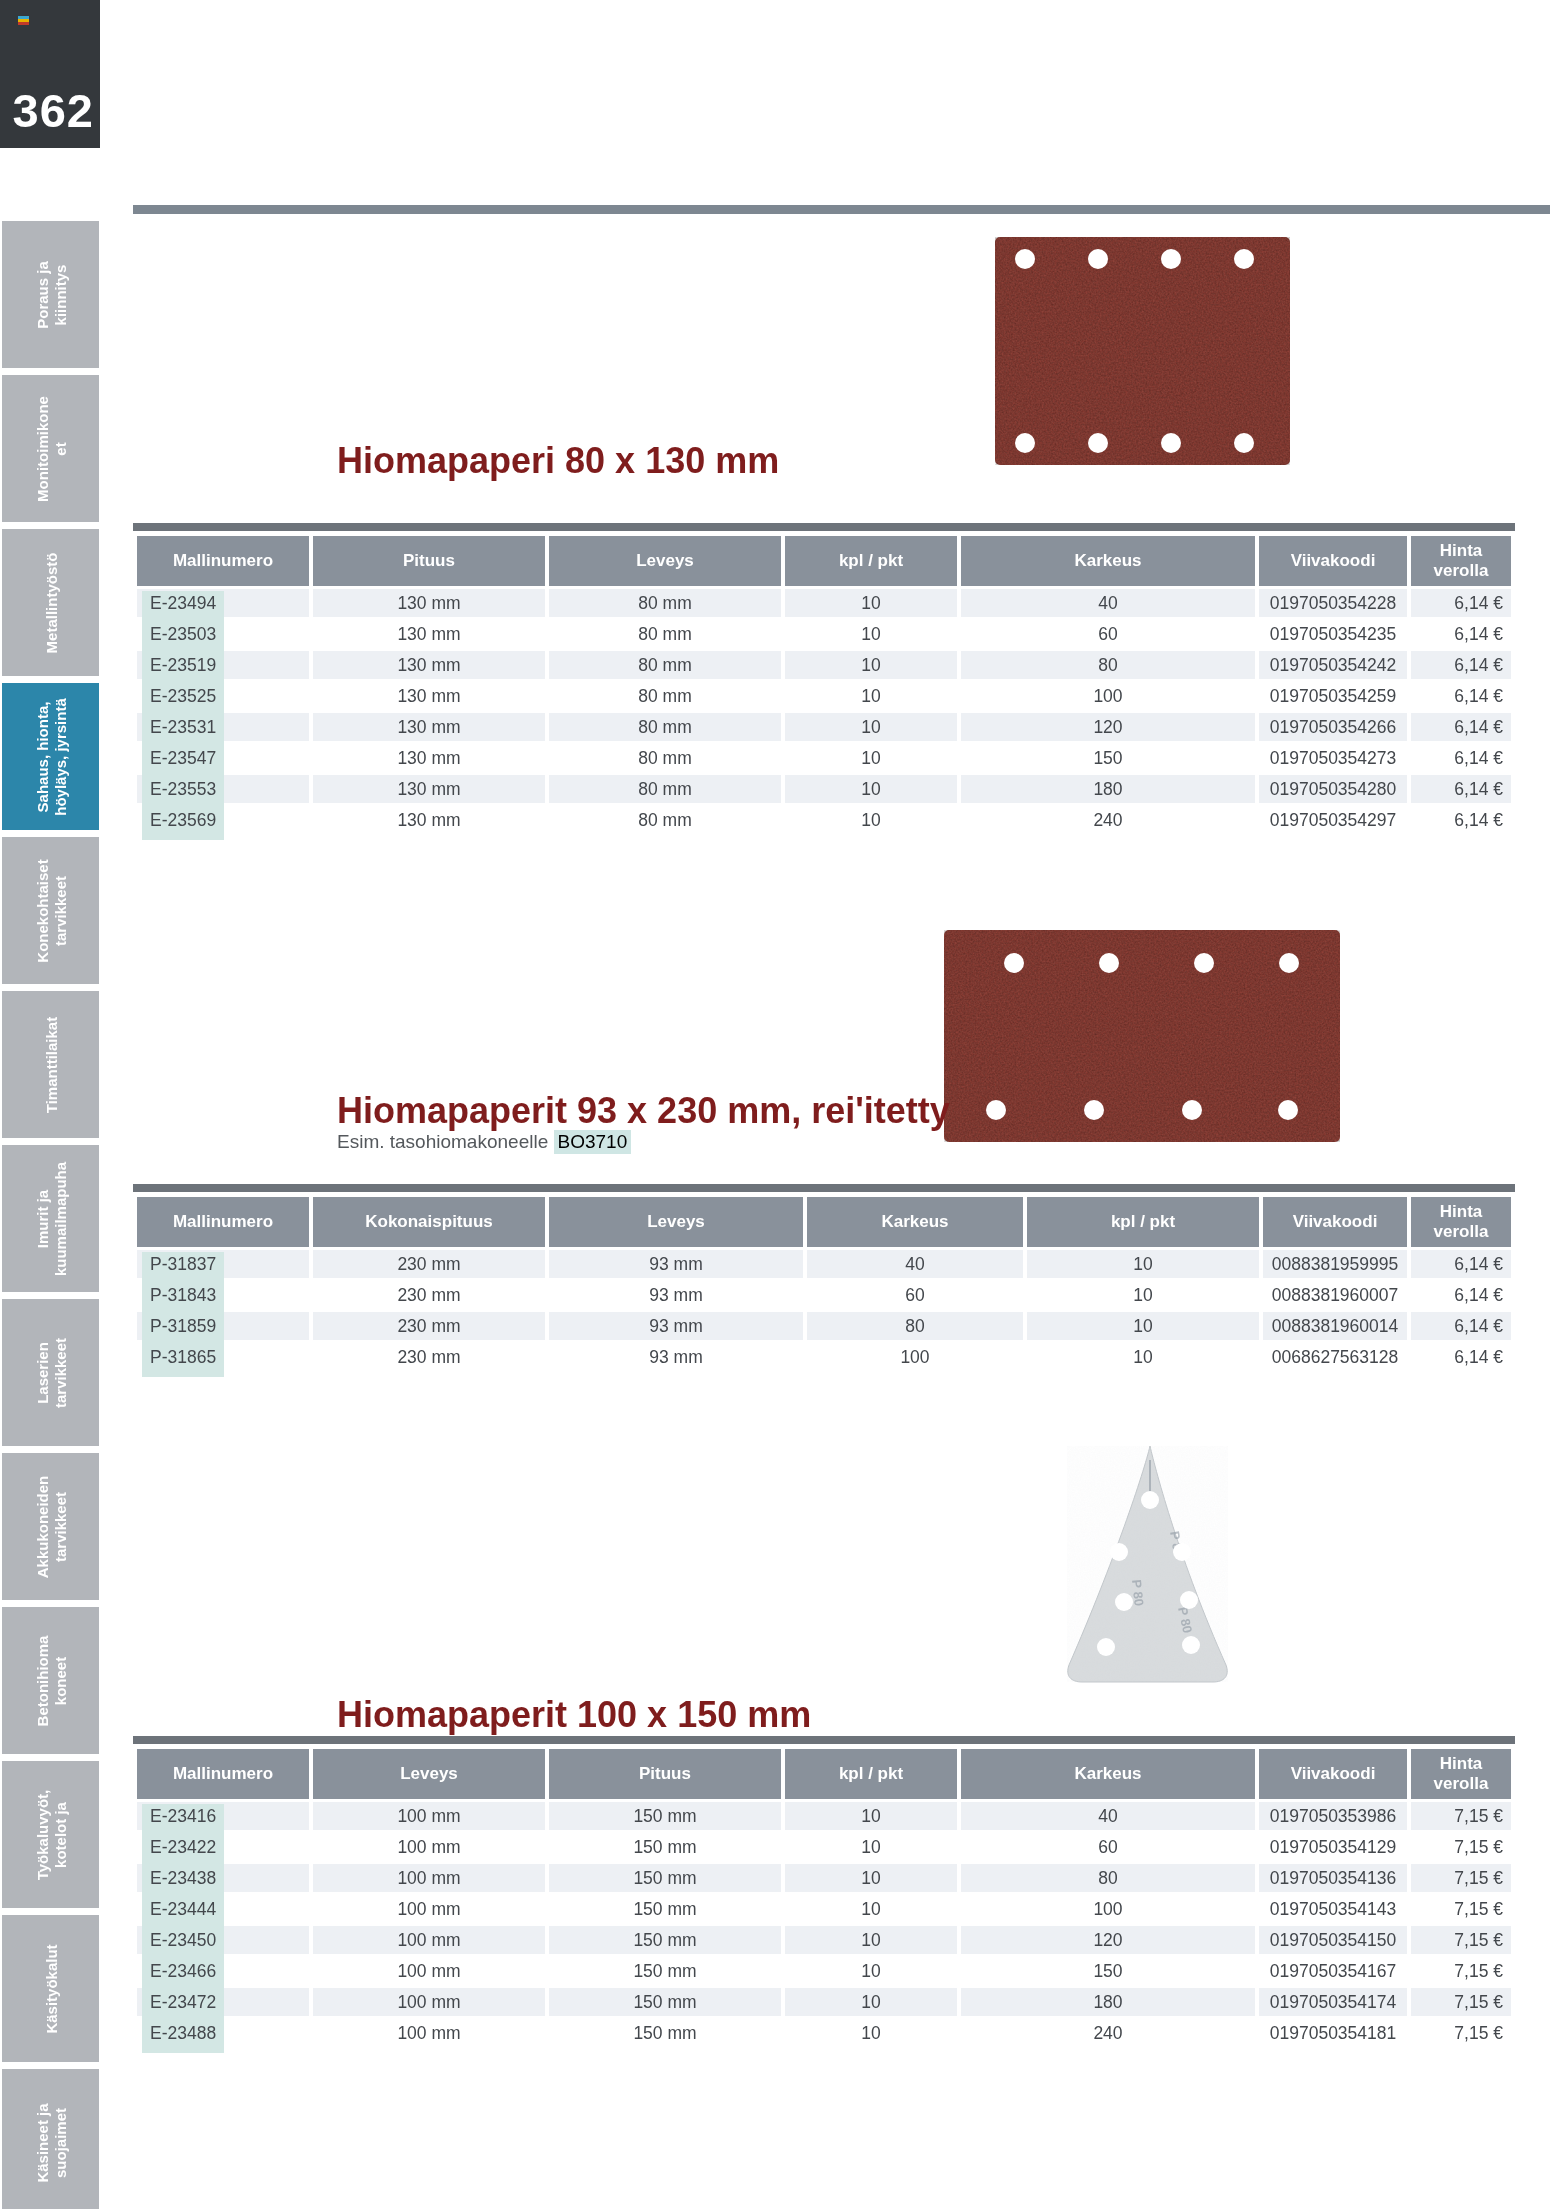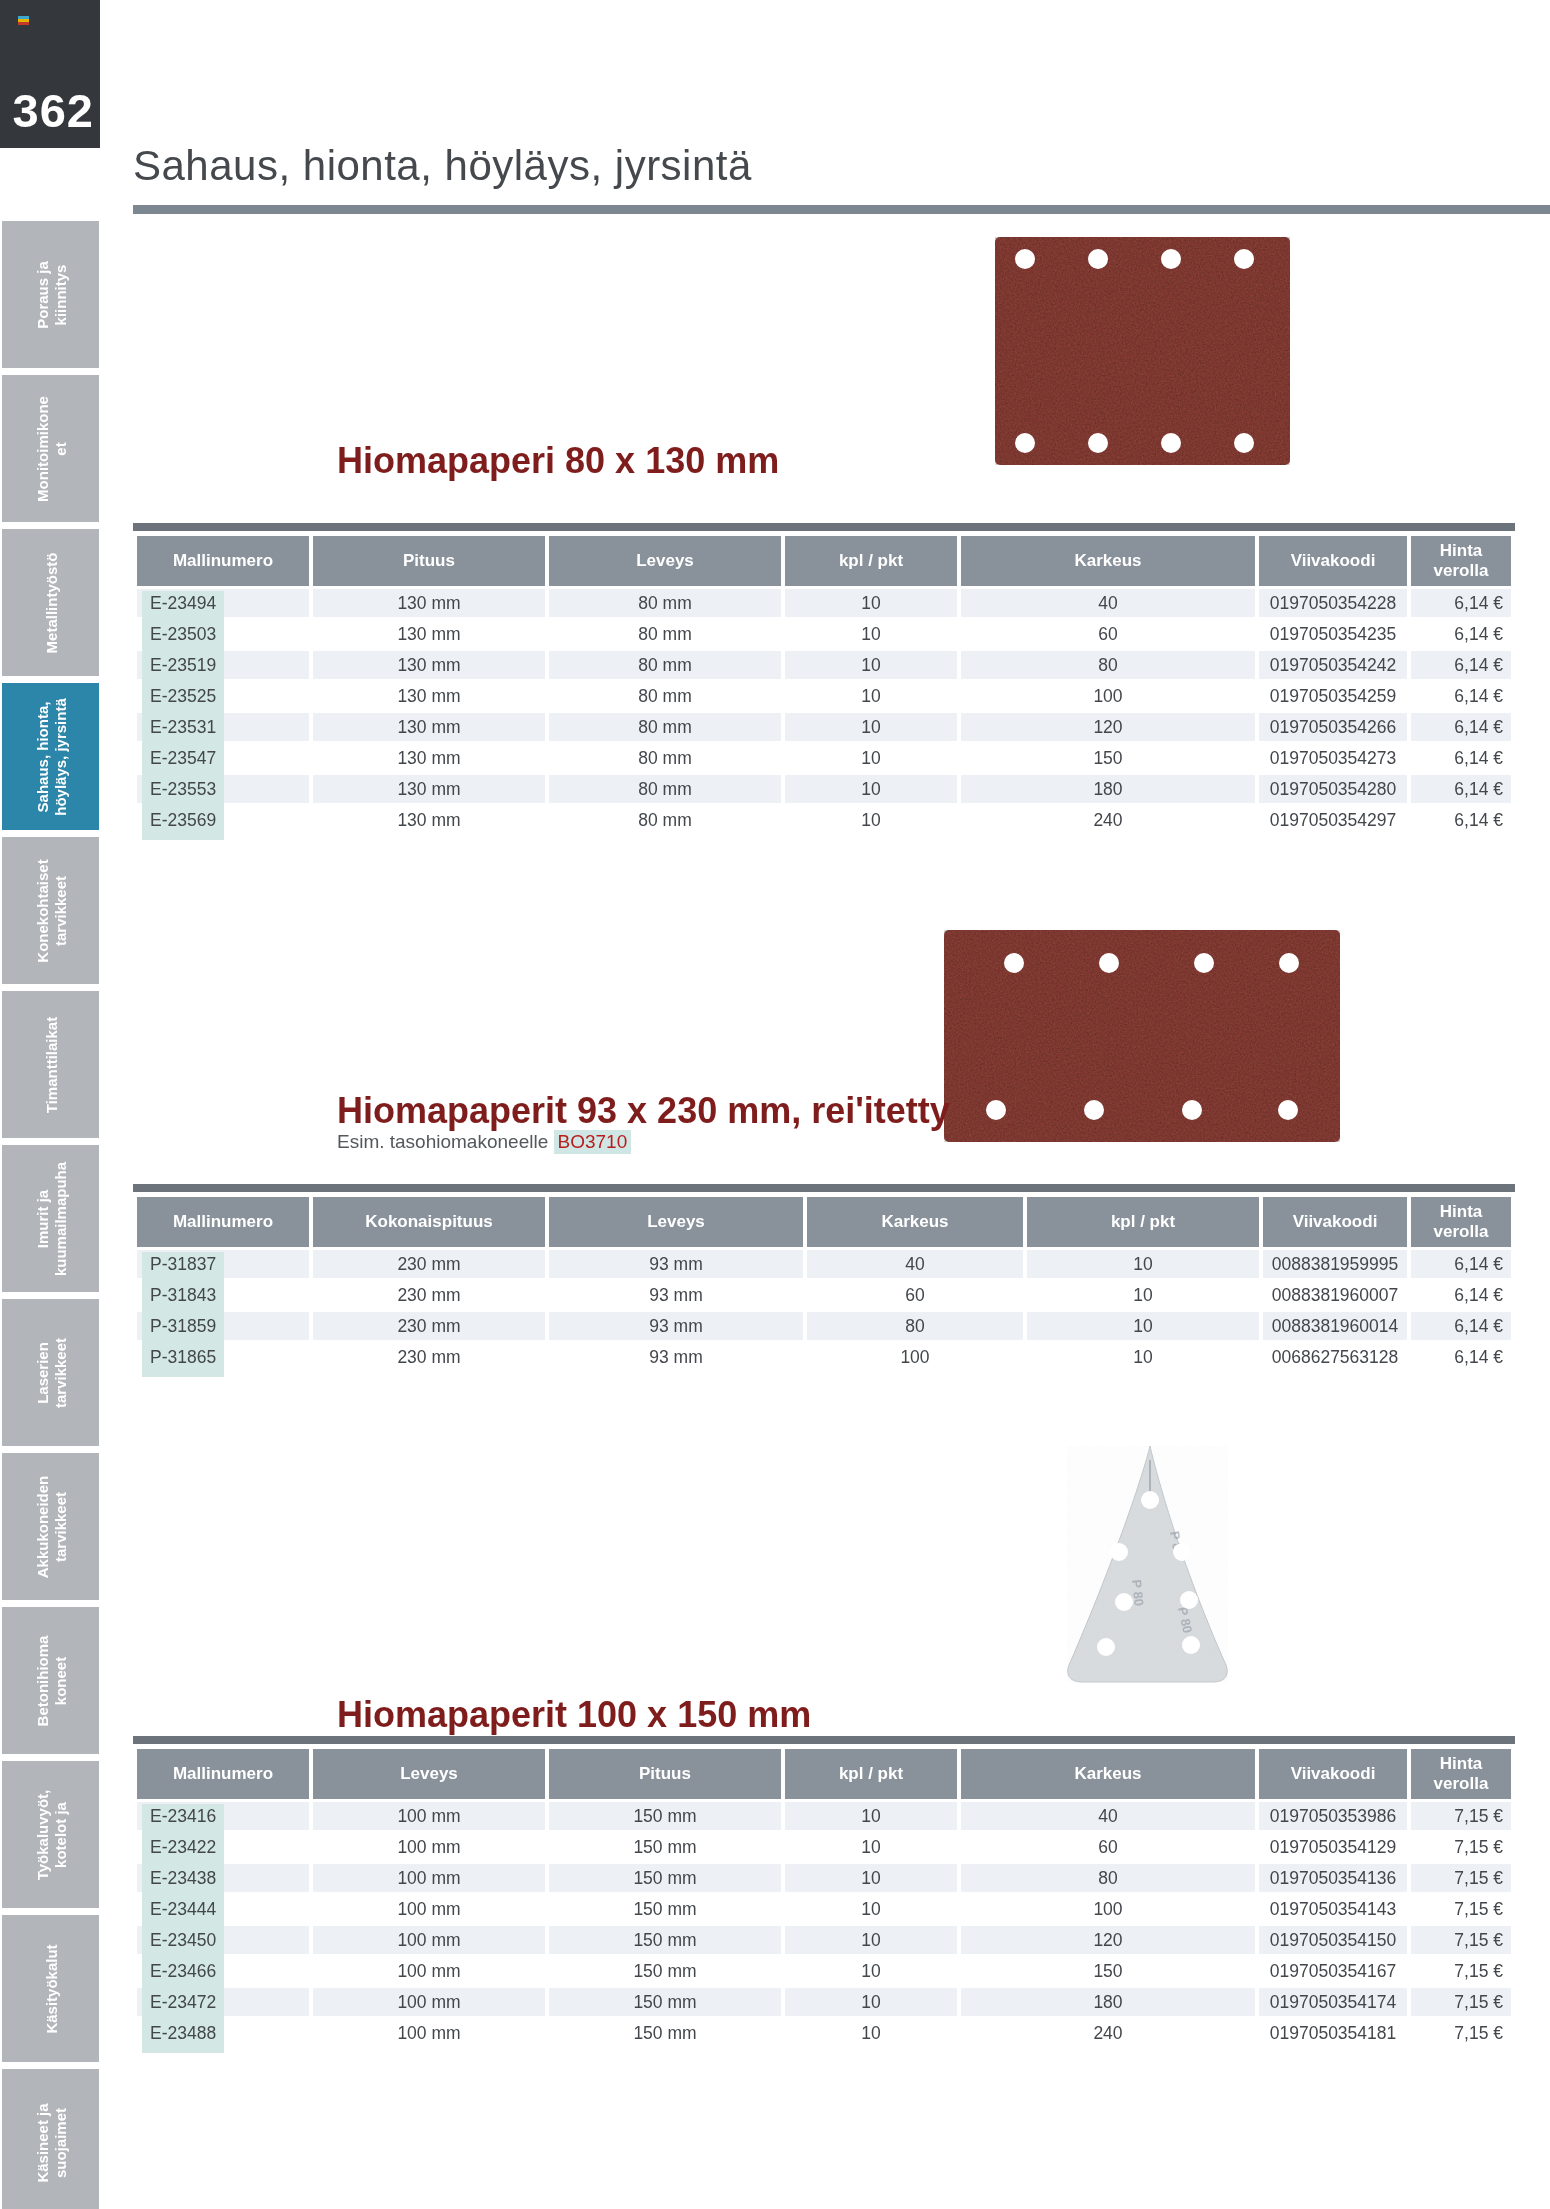--- a/index.html
+++ b/index.html
@@ -20,21 +20,21 @@
   .sidebar{position:absolute;left:2px;top:221px;width:97px;}
   .tab{position:relative;height:147px;margin-bottom:7px;background:#b2b5ba;cursor:pointer;}
   .tab.active{background:#2c86aa;}
   .tab-label{position:absolute;top:50%;left:50%;width:147px;height:97px;
              transform:translate(-50%,-50%) rotate(-90deg);
              display:flex;align-items:center;justify-content:center;text-align:center;
              color:#fff;font-weight:bold;font-size:15px;line-height:1.18;}
   
   .sec-h{position:absolute;font-size:36px;font-weight:bold;color:#7f1d1d;white-space:nowrap;}
   .sec-sub{position:absolute;font-size:19px;color:#54585c;white-space:nowrap;}
-  .bo-link{background:#cfe6e4;padding:1px 4px 2px 4px;color:#b91c1c;}
+  .bo-link{background:#cfe6e4;padding:1px 4px 2px 4px;color:#000000;}
   
   .twrap{position:absolute;left:133px;width:1382px;}
   .tbar{height:8px;background:#6d737a;margin-bottom:2px;}
   table{border-collapse:separate;border-spacing:4px 3px;table-layout:fixed;width:1382px;}
   th{background:#89919b;color:#fff;font-size:17px;font-weight:bold;height:50px;
      vertical-align:middle;text-align:center;padding:0 4px;line-height:1.15;}
   td{background:#fff;font-size:17.5px;color:#43474c;height:28px;text-align:center;
      vertical-align:middle;white-space:nowrap;padding:0 2px;}
   tbody tr:nth-child(odd) td{background:#edf0f4;}
   td.c0{text-align:left;padding-left:5px;}
@@ -50,21 +50,20 @@
 
   <div class="corner-box">
     <div class="logo-mark">
       <span class="l1"></span>
         <span class="l2"></span>
         <span class="l3"></span>
     </div>
     <div class="page-num">362</div>
   </div>
 
-  <div class="title">Sahaus, hionta, höyläys, jyrsintä</div>
   <div class="title-rule"></div>
 
   <nav class="sidebar" id="sidebar">
       <div class="tab">
         <span class="tab-label">Poraus ja<br>kiinnitys</span>
       </div>
       <div class="tab">
         <span class="tab-label">Monitoimikone<br>et</span>
       </div>
       <div class="tab">

